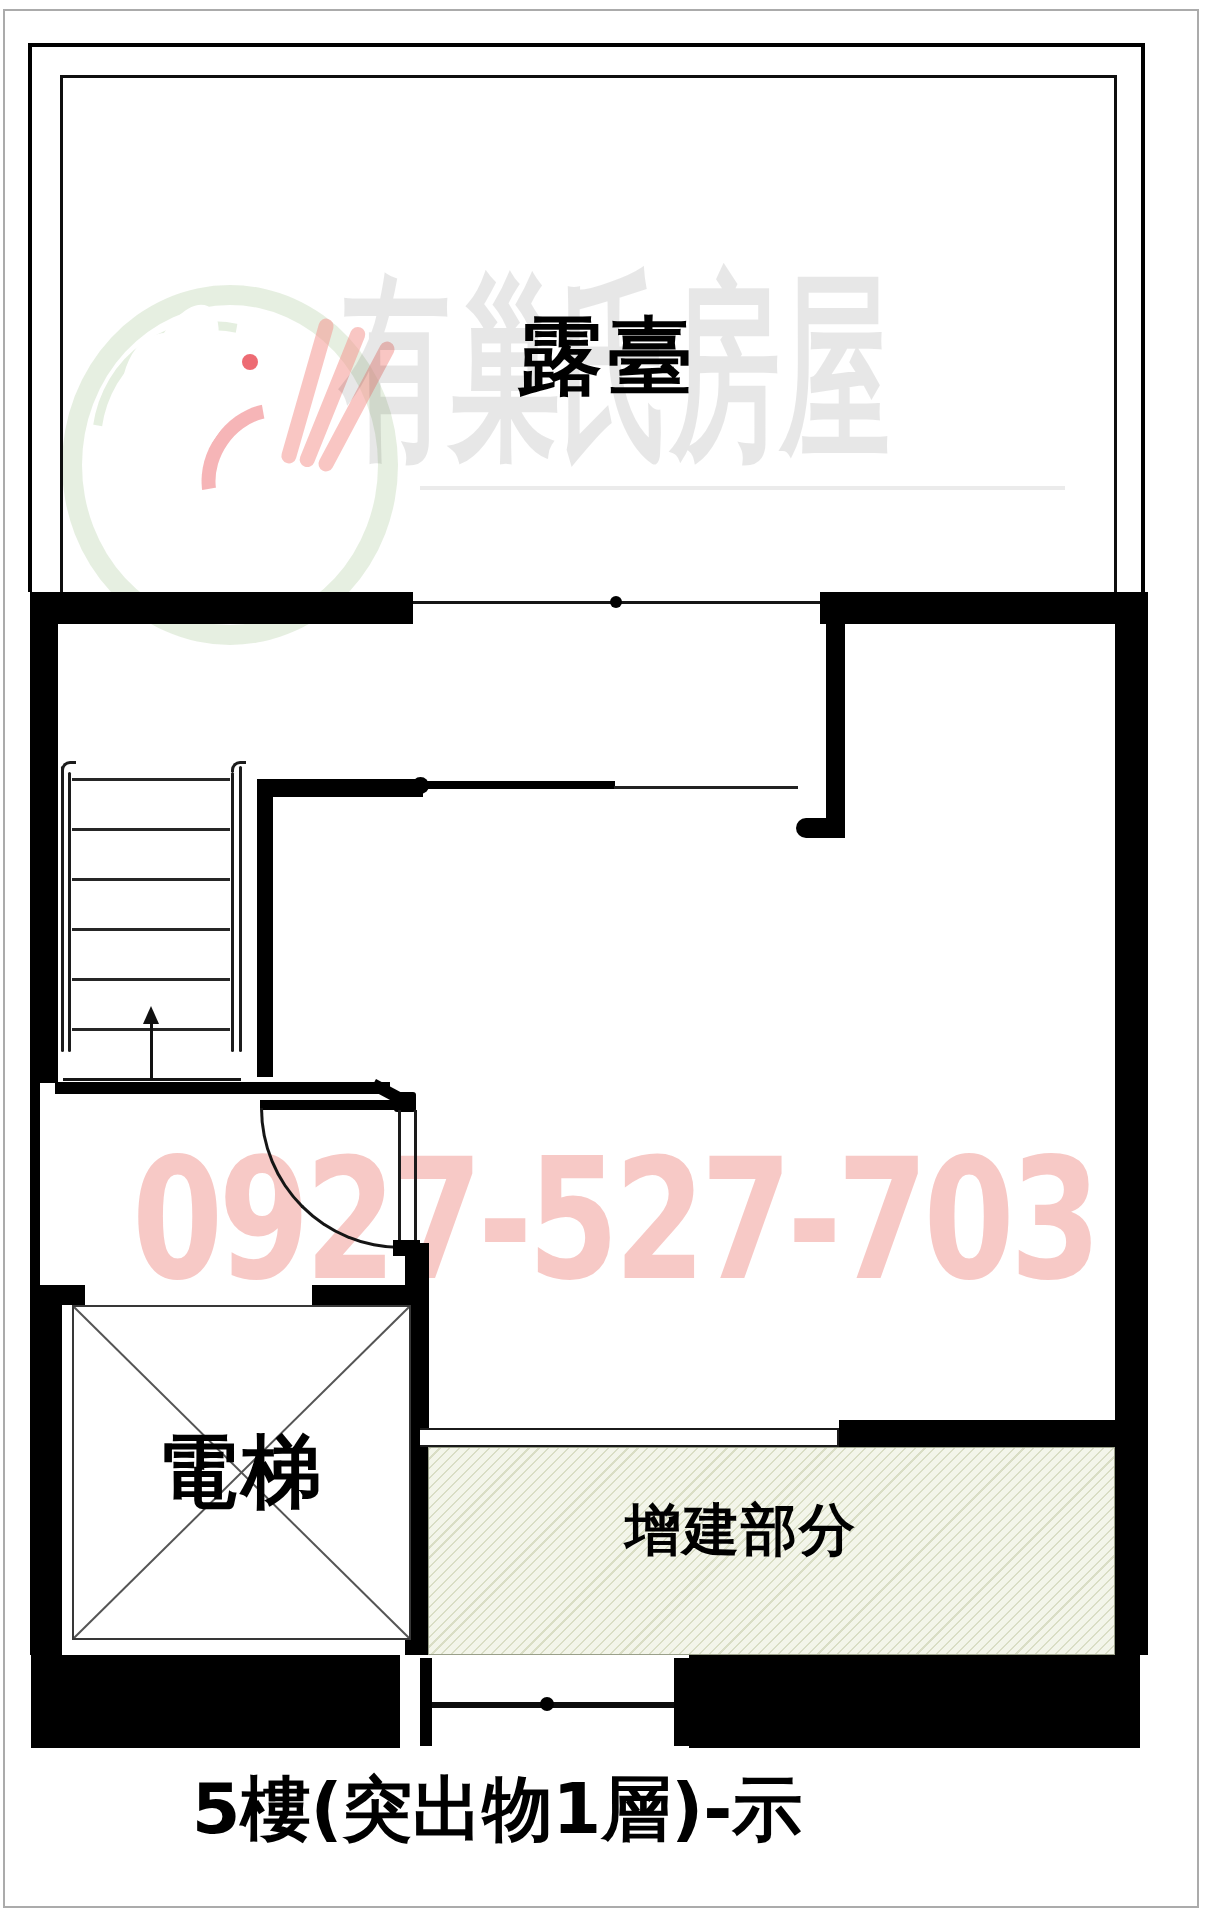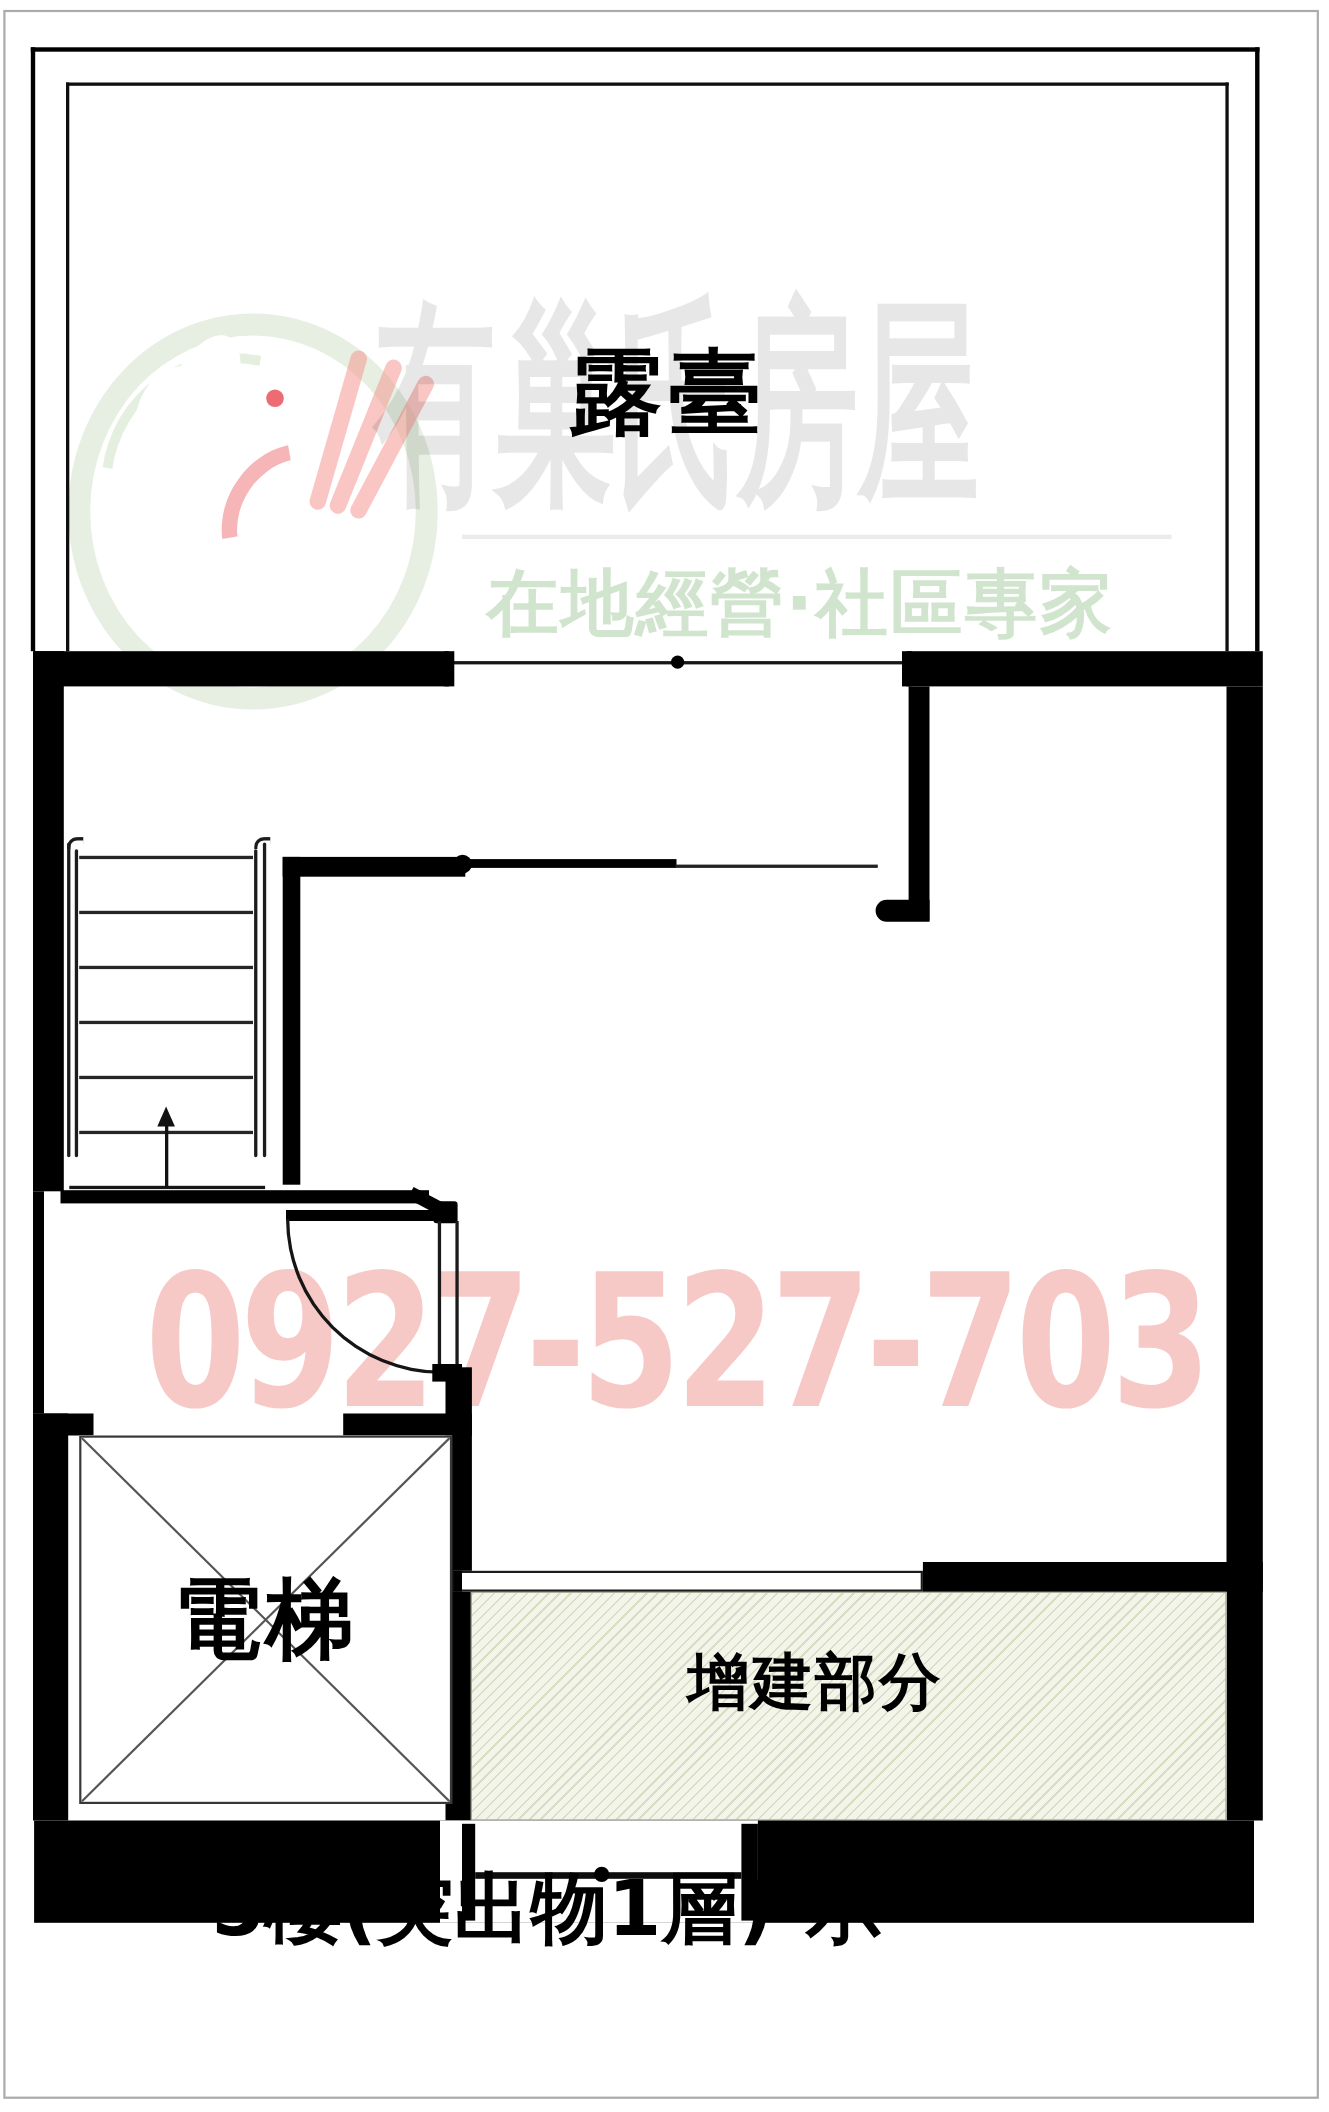--- a/index.html
+++ b/index.html
@@ -55,21 +55,21 @@
   .hatch{position:absolute;left:428px;top:1447px;width:687px;height:208px;background:#f3f5ea;
         border:1px solid #9aa08a;box-sizing:border-box;
         background-image:repeating-linear-gradient(135deg,rgba(150,160,100,.28) 0 1.5px,transparent 1.5px 7px);}
   .hwin{position:absolute;left:412px;top:1428px;width:427px;height:19px;background:#fff;
         border:2px solid #1b1b1b;box-sizing:border-box;}
   
   .lbl{position:absolute;z-index:4;color:#000;font-weight:bold;text-align:center;line-height:1;}
   .lbl-terrace{left:448px;top:314px;width:320px;font-size:84px;letter-spacing:6px;}
   .lbl-elevator{font-size:80px;font-weight:bold;letter-spacing:4px;color:#000;}
   .lbl-addition{left:541px;top:1502px;width:400px;font-size:56px;letter-spacing:2px;}
-  .title{position:absolute;z-index:4;left:97px;top:1696px;width:800px;text-align:center;
+  .title{position:absolute;z-index:4;left:97px;top:1770px;width:800px;text-align:center;
         font-size:70px;font-weight:bold;line-height:1.12;color:#000;}
   .page-border{position:absolute;left:3px;top:9px;width:1196px;height:1899px;z-index:6;
         border:2px solid #ababab;box-sizing:border-box;pointer-events:none;}
 </style>
 </head>
 <body>
 
 <div id="canvas">
 
   <div class="abs wm" style="left:0;top:0;width:0;height:0;">
@@ -78,21 +78,20 @@
     <div class="bird"></div>
     <div class="wing"></div>
     <div class="beak"></div>
     <div class="finger" style="left:300px;top:316px;transform:rotate(16deg);"></div>
     <div class="finger" style="left:325px;top:322px;transform:rotate(22deg);"></div>
     <div class="finger" style="left:349px;top:334px;height:145px;transform:rotate(28deg);"></div>
     <div class="curl"></div>
   </div>
   <div class="wm-brand wm">有巢氏房屋</div>
   <div class="wm-underline wm"></div>
-  <div class="wm-slogan wm">在地經營·社區專家</div>
   <div class="wm-phone wm">0927-527-703</div>
 
   <div class="t-outer plan"></div>
   <div class="t-inner plan"></div>
 
   <div class="w plan" style="left:31px;top:592px;width:377px;height:32px;"></div>
   <div class="w plan" style="left:824px;top:592px;width:324px;height:32px;"></div>
   <div class="thin plan" style="left:408px;top:601px;width:420px;height:3px;"></div>
   <div class="w plan" style="left:404px;top:592px;width:9px;height:32px;"></div>
   <div class="w dot plan" style="left:610px;top:596px;width:12px;height:12px;"></div>

